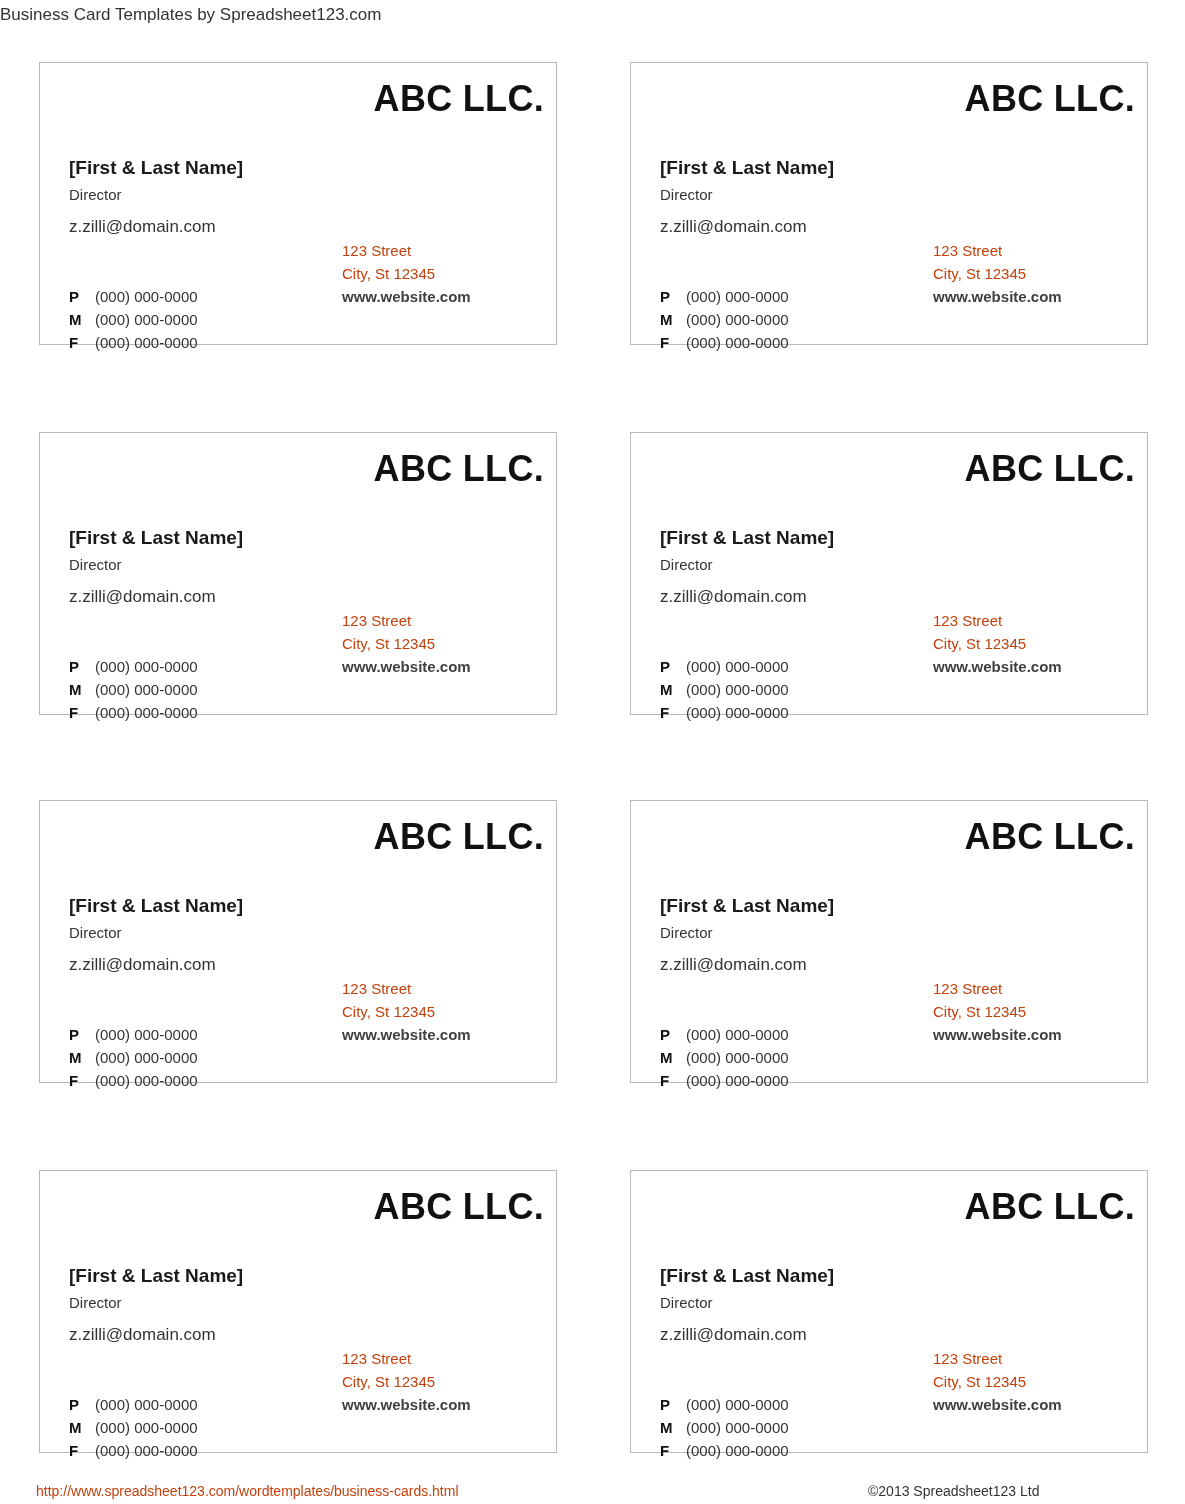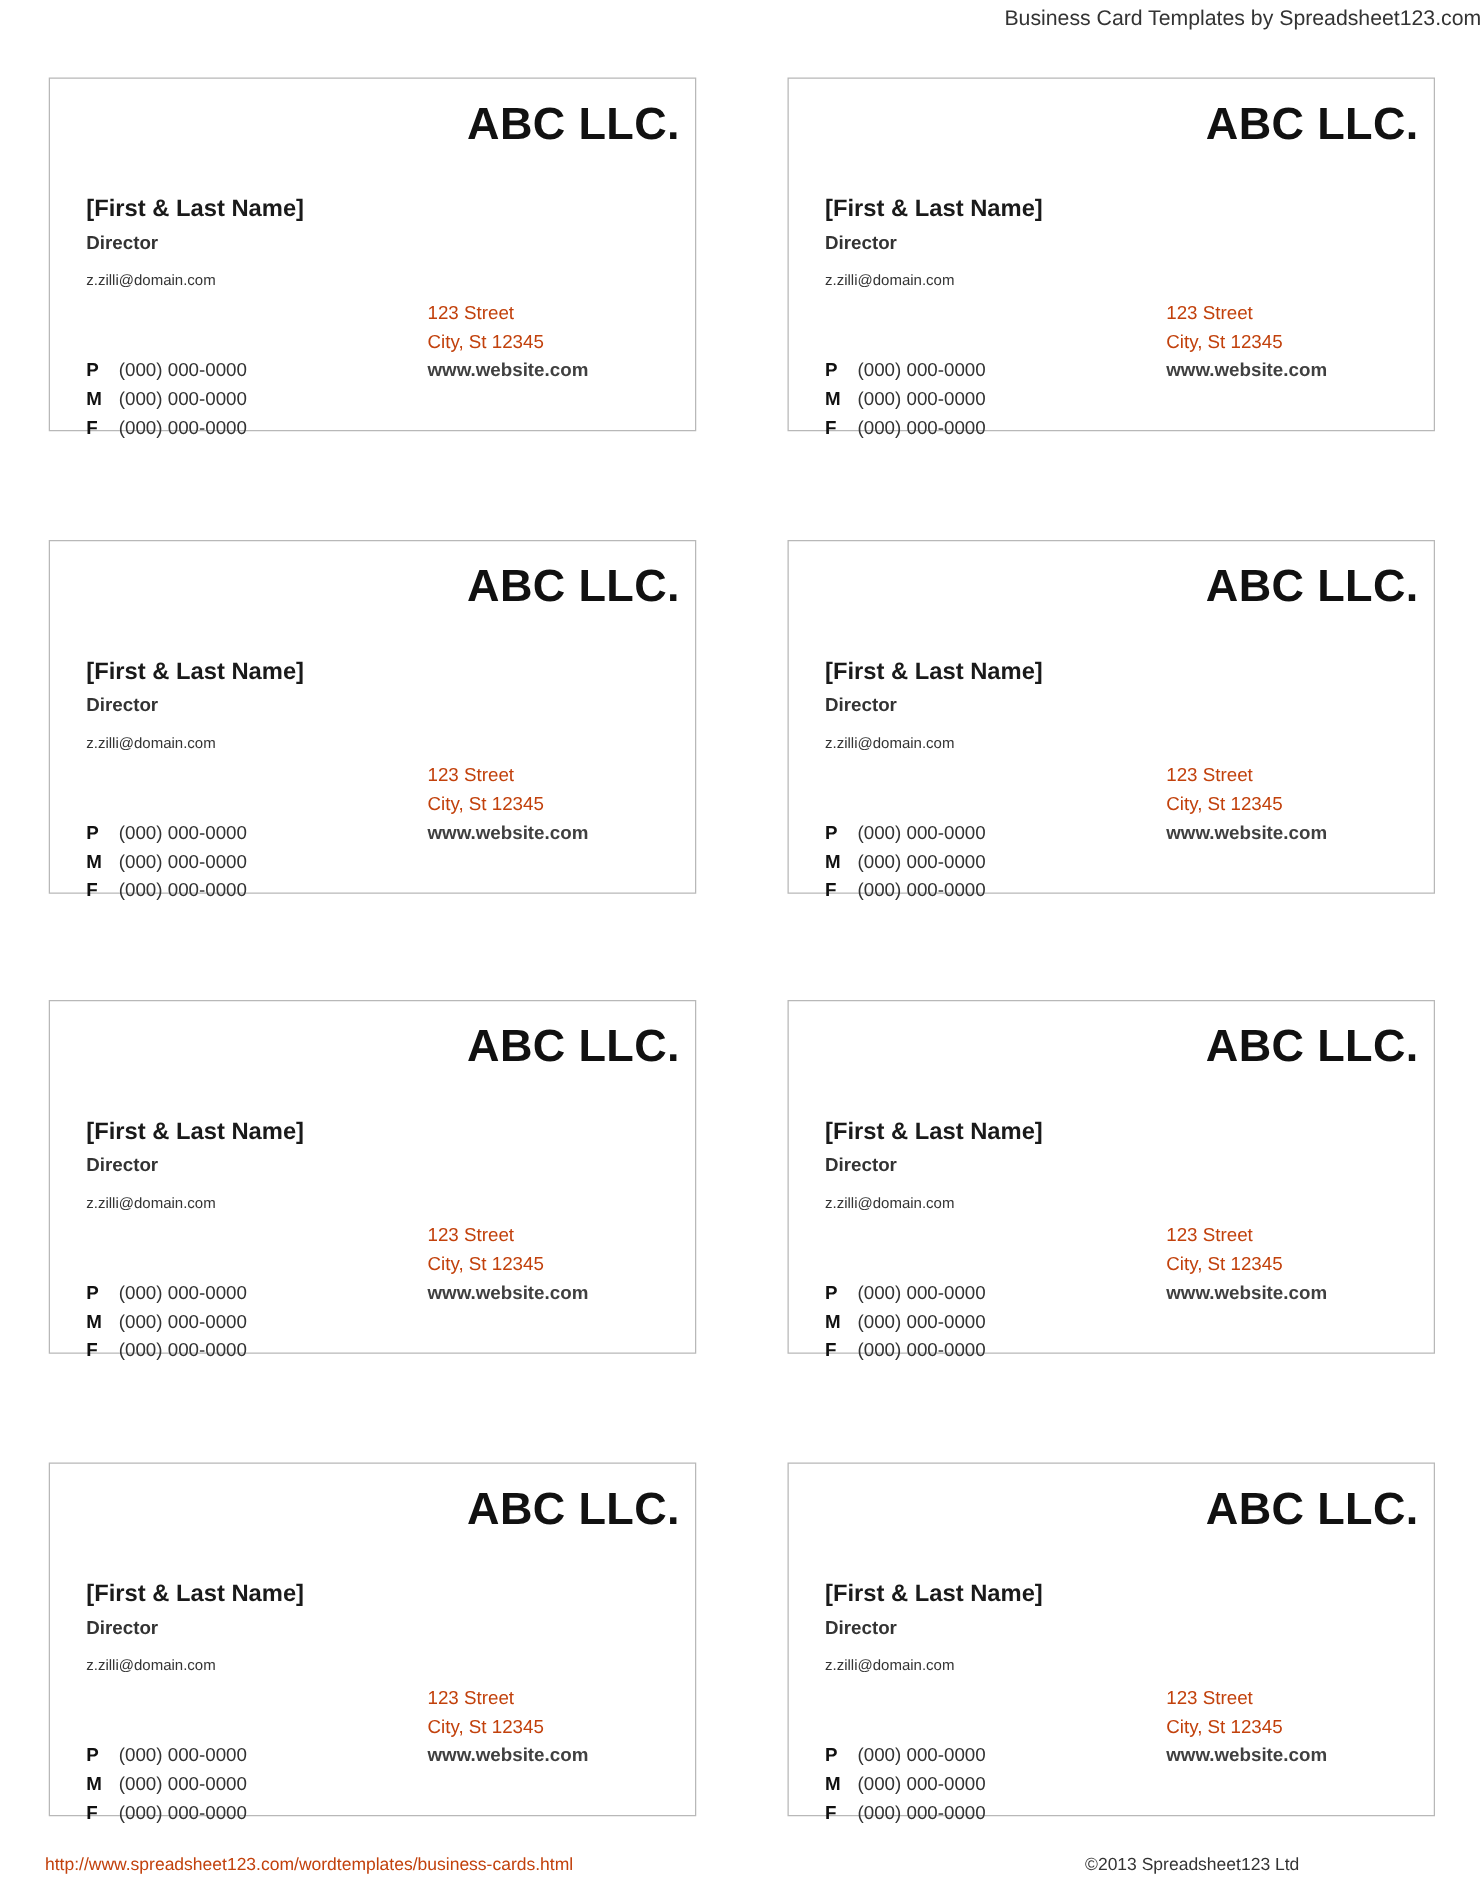--- a/index.html
+++ b/index.html
@@ -1,40 +1,40 @@
 <!DOCTYPE html>
 <html><head>
 <meta charset="utf-8">
 <style>
   html, body { margin: 0; padding: 0; background: #ffffff; }
   body {
     width: 1185px; height: 1504px; position: relative; overflow: hidden;
     font-family: "Liberation Sans", sans-serif; color: #222;
   }
   .page-title {
-    position: absolute; left: 0; top: 5px; width: 1185px; text-align: right;
+    position: absolute; left: 0; top: 5px; width: 1185px; text-align: left;
     font-size: 17px; color: #333;
   }
   .card {
     position: absolute; width: 516px; height: 281px;
     border: 1.5px solid #b8b8b8; background: #fff; box-sizing: content-box;
   }
   .company {
     position: absolute; right: 12px; top: 15px;
     font-size: 36px; font-weight: bold; color: #111; letter-spacing: 0.3px;
   }
   .name {
     position: absolute; left: 29px; top: 94px;
     font-size: 19px; font-weight: bold; color: #1a1a1a;
   }
   .title {
-    position: absolute; left: 29px; top: 123px; font-size: 15px; color: #333; font-weight: bold;
+    position: absolute; left: 29px; top: 123px; font-size: 15px; color: #333;
   }
   .email {
-    position: absolute; left: 29px; top: 154px; font-size: 12px; color: #333;
+    position: absolute; left: 29px; top: 154px; font-size: 17px; color: #333;
   }
   .phones { position: absolute; left: 29px; top: 179px; margin-top: 46px; }
   .phone-row { height: 23px; font-size: 15px; color: #333; white-space: nowrap; }
   .phone-label { display: inline-block; width: 26px; font-weight: bold; color: #111; }
   .address { position: absolute; left: 302px; top: 179px; }
   .addr-row { height: 23px; font-size: 15px; color: #c2410c; white-space: nowrap; }
   .addr-row.web { font-weight: bold; color: #404040; }
   .footer-url {
     position: absolute; left: 36px; top: 1483px; font-size: 14px; color: #c2410c;
   }

